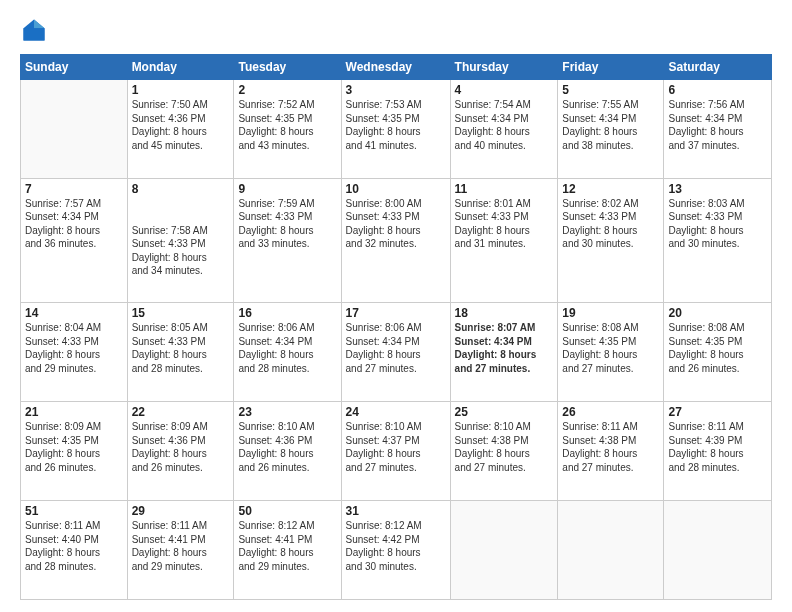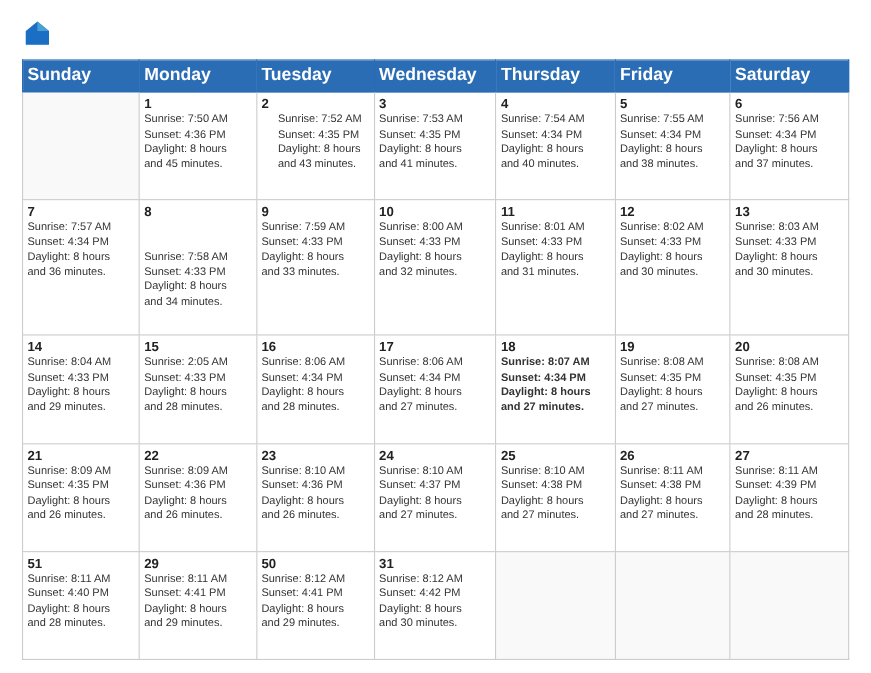--- a/index.html
+++ b/index.html
@@ -55,21 +55,21 @@
       color: #444;
     }
     .calendar-table {
       width: 100%;
       border-collapse: collapse;
       flex: 1;
     }
     .calendar-table th {
       background-color: #2a6db5;
       color: #fff;
-      font-size: 16px;
+      font-size: 12px;
       font-weight: bold;
       padding: 5px 4px;
       text-align: left;
       border: 1px solid #2a6db5;
     }
     .calendar-table td {
       border: 1px solid #ccc;
       vertical-align: top;
       padding: 3px 4px;
       font-size: 10px;
@@ -135,21 +135,21 @@
           <td class="empty-cell"></td>
           <td>
             <span class="day-number">1</span>
             <div class="day-info" style="white-space: pre-line;">Sunrise: 7:50 AM
 Sunset: 4:36 PM
 Daylight: 8 hours
 and 45 minutes.</div>
           </td>
           <td>
             <span class="day-number">2</span>
-            <div class="day-info" style="white-space: pre-line; margin-left: 15px;">Sunrise: 7:52 AM
+            <div class="day-info" style="white-space: pre-line;">Sunrise: 7:52 AM
 Sunset: 4:35 PM
 Daylight: 8 hours
 and 43 minutes.</div>
           </td>
           <td>
             <span class="day-number">3</span>
             <div class="day-info" style="white-space: pre-line;">Sunrise: 7:53 AM
 Sunset: 4:35 PM
 Daylight: 8 hours
 and 41 minutes.</div>
@@ -230,21 +230,21 @@
         <tr>
           <td>
             <span class="day-number">14</span>
             <div class="day-info" style="white-space: pre-line;">Sunrise: 8:04 AM
 Sunset: 4:33 PM
 Daylight: 8 hours
 and 29 minutes.</div>
           </td>
           <td>
             <span class="day-number">15</span>
-            <div class="day-info" style="white-space: pre-line;">Sunrise: 2:05 AM
+            <div class="day-info" style="white-space: pre-line;">Sunrise: 8:05 AM
 Sunset: 4:33 PM
 Daylight: 8 hours
 and 28 minutes.</div>
           </td>
           <td>
             <span class="day-number">16</span>
             <div class="day-info" style="white-space: pre-line;">Sunrise: 8:06 AM
 Sunset: 4:34 PM
 Daylight: 8 hours
 and 28 minutes.</div>

